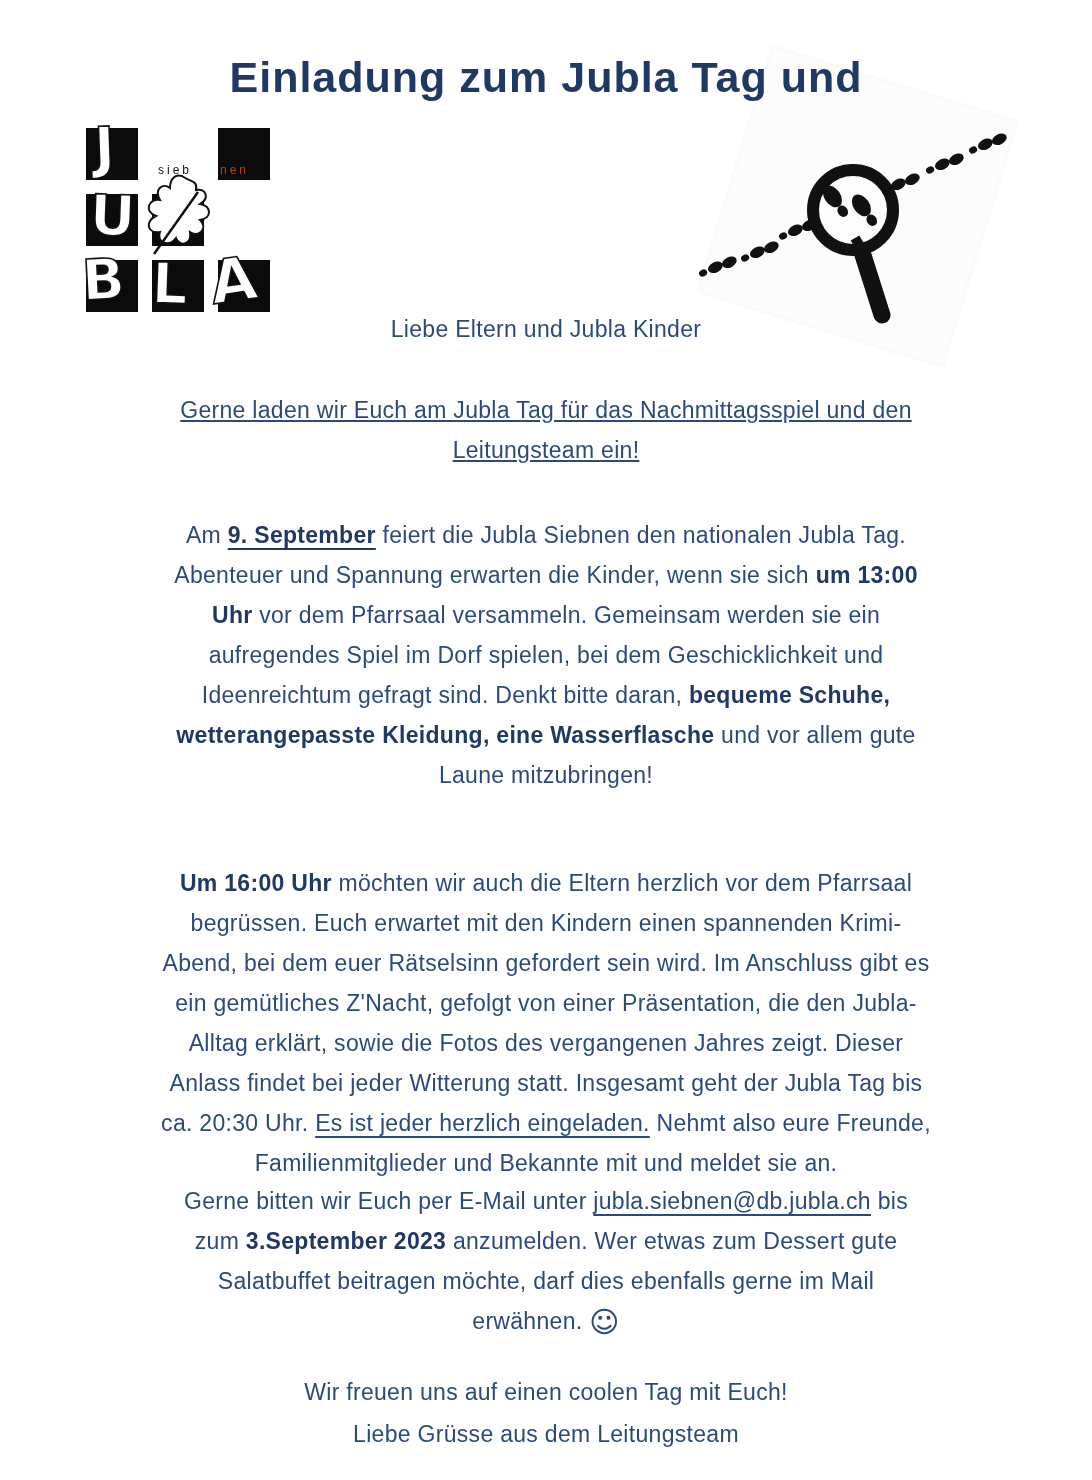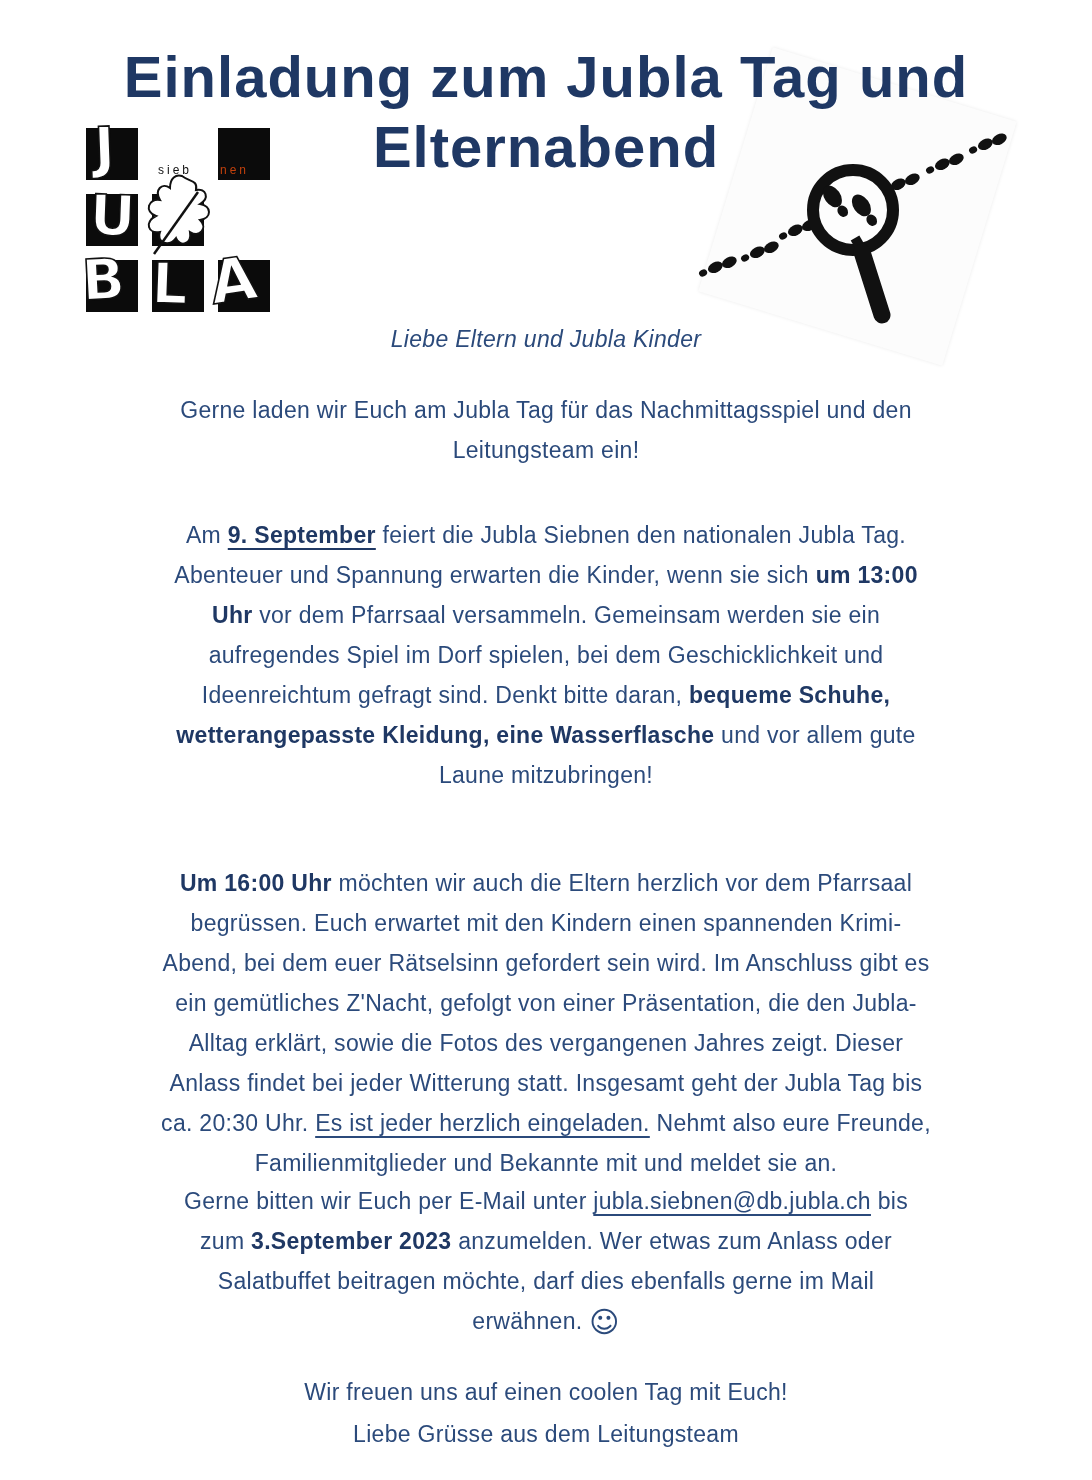--- a/index.html
+++ b/index.html
@@ -5,21 +5,21 @@
   html,body{margin:0;padding:0;background:#fff;}
   .page{position:relative;width:1092px;height:1480px;background:#ffffff;overflow:hidden;
         font-family:"Liberation Sans","DejaVu Sans",sans-serif;}
 
   
   .tilt-canvas{position:absolute;left:730px;top:79px;width:255px;height:255px;
                background:#fcfcfc;transform:rotate(17deg);
                box-shadow:0 0 4px rgba(0,0,0,0.08);z-index:1;}
 
   .title{position:absolute;top:42px;left:0;right:0;margin:0;text-align:center;z-index:3;
-         font-size:58px;line-height:70px;font-weight:bold;letter-spacing:1px;color:#1f3864;}
+         font-size:43px;line-height:70px;font-weight:bold;letter-spacing:1px;color:#1f3864;}
   .title span{display:block;}
 
   
   .logo{position:absolute;left:86px;top:128px;width:200px;height:240px;z-index:4;}
   .sq{position:absolute;width:52px;height:52px;background:#0b0b0b;}
   .glyph{position:absolute;font-family:"DejaVu Sans",sans-serif;font-weight:bold;
          font-size:56px;line-height:1;color:#fff;-webkit-text-stroke:1.6px #111;
          text-shadow:0 0 1px #111;}
   .siebnen-dark,.siebnen-light{position:absolute;top:36px;font-size:12px;font-weight:normal;
          letter-spacing:3px;line-height:1;}
@@ -29,38 +29,37 @@
 
   
   .detective{position:absolute;left:690px;top:100px;z-index:2;}
 
   
   .para{position:absolute;left:96px;right:96px;margin:0;text-align:center;
         font-size:23px;line-height:40px;letter-spacing:0.3px;color:#2b4a7b;z-index:3;}
   .b{font-weight:bold;color:#1f3864;}
   .u{text-decoration:underline;text-decoration-thickness:2px;text-underline-offset:5px;}
   .smiley{font-family:"DejaVu Sans",sans-serif;font-size:29px;vertical-align:-3px;color:#2b4a7b;}
-  .greeting{top:319px;font-style:italic;}
-  .p-intro{top:390px;}
+  .greeting{top:309px;}
+  .p-intro{top:390px;text-decoration:underline;}
   .p-jublatag{top:515px;}
   .p-elternabend{top:823px;margin-top:40px;}
   .p-anmeldung{top:1173px;margin-top:8px;}
   .closing1{top:1372px;}
   .closing2{top:1414px;}
 </style>
 </head>
 <body>
 
 <div class="page">
 
   <div class="tilt-canvas"></div>
 
   <h1 class="title">
     <span>Einladung zum Jubla Tag und</span>
-    <span>Elternabend</span>
   </h1>
 
   <div class="logo">
     <div class="sq" style="left:0;top:0"></div>
     <div class="sq" style="left:132px;top:0"></div>
     <div class="sq" style="left:0;top:66px"></div>
     <div class="sq" style="left:66px;top:66px"></div>
     <div class="sq" style="left:0;top:132px"></div>
     <div class="sq" style="left:66px;top:132px"></div>
     <div class="sq" style="left:132px;top:132px"></div>
@@ -115,17 +114,17 @@
   </svg>
 
   <p class="para greeting">Liebe Eltern und Jubla Kinder</p>
 
   <p class="para p-intro"><span>Gerne laden wir Euch am Jubla Tag für das Nachmittagsspiel und den</span><br><span>Leitungsteam ein!</span></p>
 
   <p class="para p-jublatag"><span>Am </span><span class="b u">9. September</span><span> feiert die Jubla Siebnen den nationalen Jubla Tag.</span><br><span>Abenteuer und Spannung erwarten die Kinder, wenn sie sich </span><span class="b">um 13:00</span><br><span class="b">Uhr</span><span> vor dem Pfarrsaal versammeln. Gemeinsam werden sie ein</span><br><span>aufregendes Spiel im Dorf spielen, bei dem Geschicklichkeit und</span><br><span>Ideenreichtum gefragt sind. Denkt bitte daran, </span><span class="b">bequeme Schuhe,</span><br><span class="b">wetterangepasste Kleidung, eine Wasserflasche</span><span> und vor allem gute</span><br><span>Laune mitzubringen!</span></p>
 
   <p class="para p-elternabend"><span class="b">Um 16:00 Uhr</span><span> möchten wir auch die Eltern herzlich vor dem Pfarrsaal</span><br><span>begrüssen. Euch erwartet mit den Kindern einen spannenden Krimi-</span><br><span>Abend, bei dem euer Rätselsinn gefordert sein wird. Im Anschluss gibt es</span><br><span>ein gemütliches Z'Nacht, gefolgt von einer Präsentation, die den Jubla-</span><br><span>Alltag erklärt, sowie die Fotos des vergangenen Jahres zeigt. Dieser</span><br><span>Anlass findet bei jeder Witterung statt. Insgesamt geht der Jubla Tag bis</span><br><span>ca. 20:30 Uhr. </span><span class="u">Es ist jeder herzlich eingeladen.</span><span> Nehmt also eure Freunde,</span><br><span>Familienmitglieder und Bekannte mit und meldet sie an.</span></p>
 
-  <p class="para p-anmeldung"><span>Gerne bitten wir Euch per E-Mail unter </span><span class="u">jubla.siebnen@db.jubla.ch</span><span> bis</span><br><span>zum </span><span class="b">3.September 2023</span><span> anzumelden. Wer etwas zum Anlass oder</span><br><span>Salatbuffet beitragen möchte, darf dies ebenfalls gerne im Mail</span><br><span>erwähnen. </span><span class="smiley">☺</span></p>
+  <p class="para p-anmeldung"><span>Gerne bitten wir Euch per E-Mail unter </span><span class="u">jubla.siebnen@db.jubla.ch</span><span> bis</span><br><span>zum </span><span class="b">3.September 2023</span><span> anzumelden. Wer etwas zum Dessert gute</span><br><span>Salatbuffet beitragen möchte, darf dies ebenfalls gerne im Mail</span><br><span>erwähnen. </span><span class="smiley">☺</span></p>
 
   <p class="para closing1">Wir freuen uns auf einen coolen Tag mit Euch!</p>
   <p class="para closing2">Liebe Grüsse aus dem Leitungsteam</p>
 </div>
 
 </body></html>

